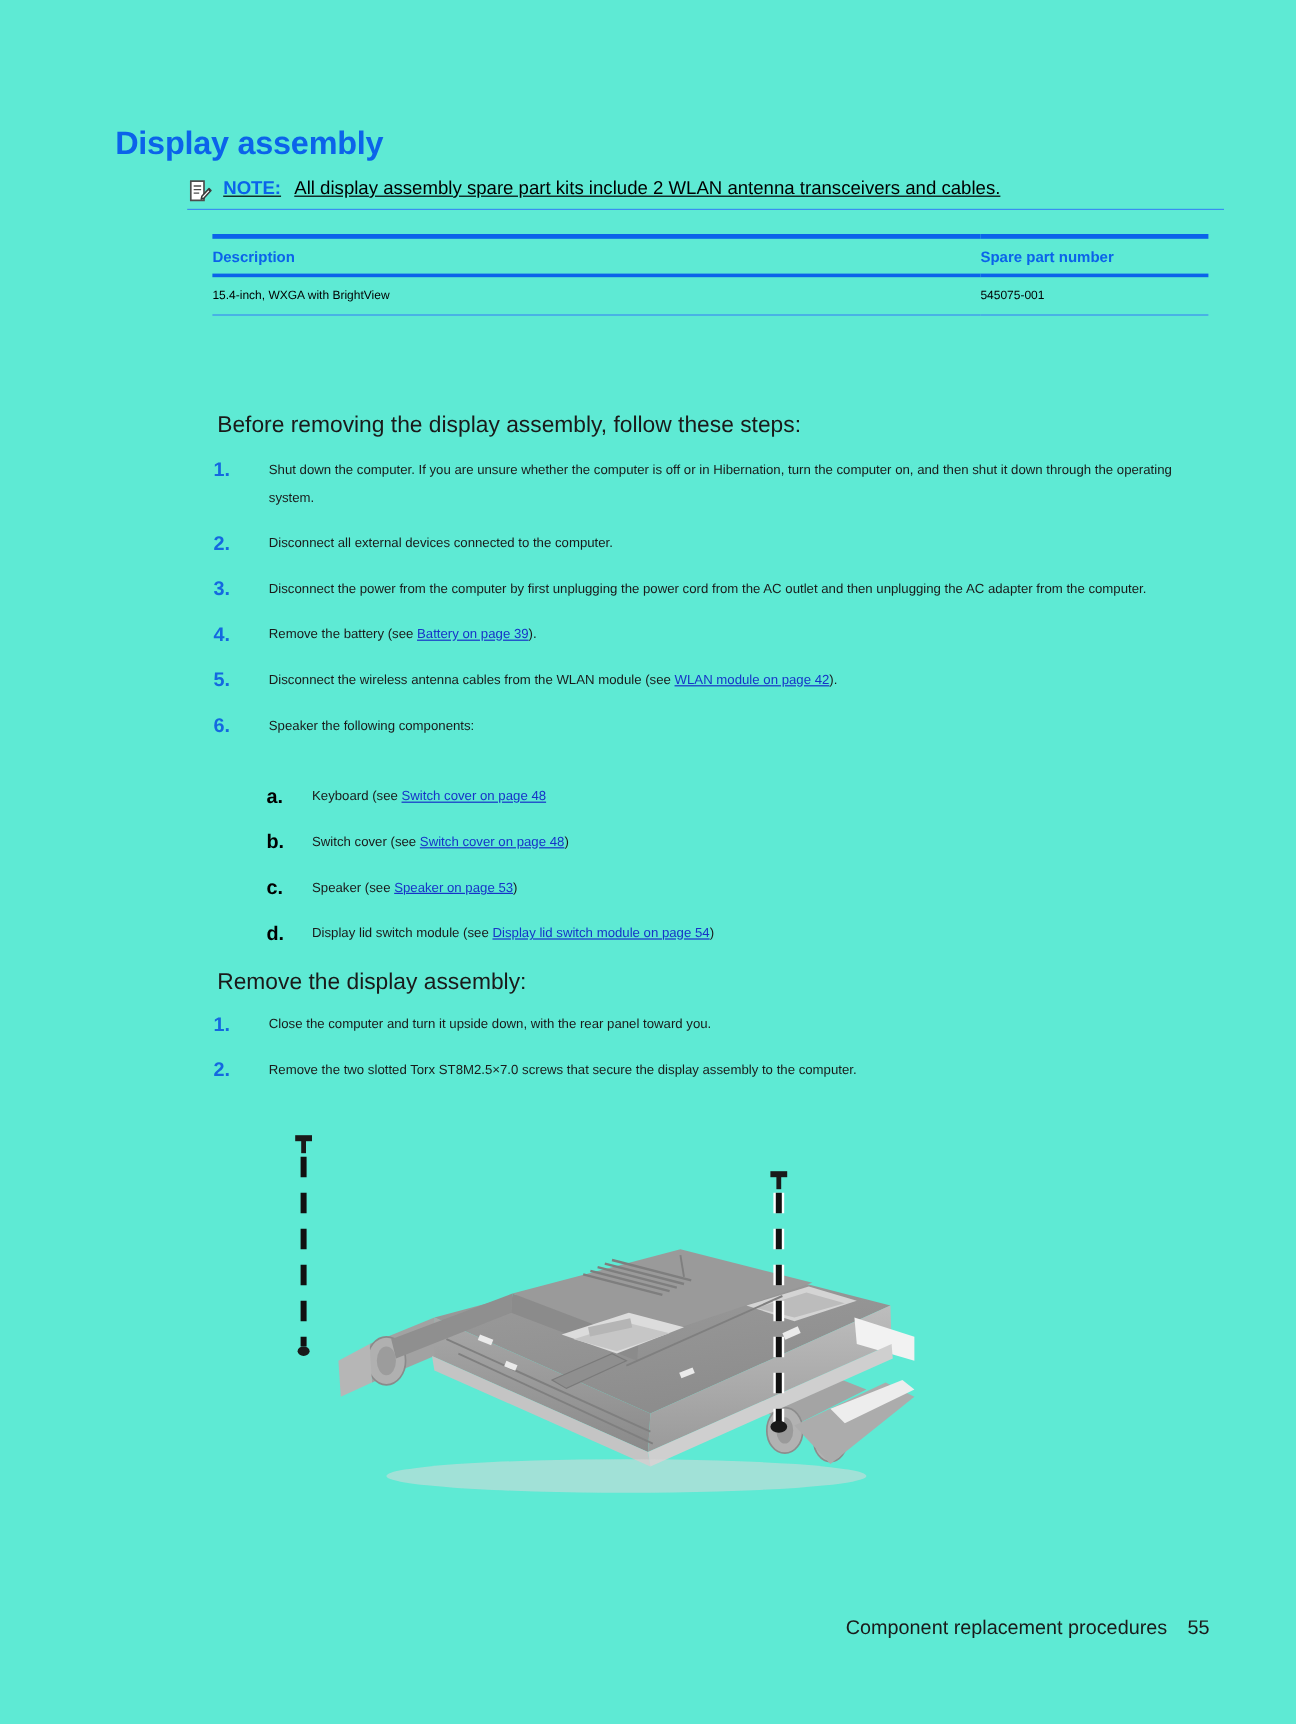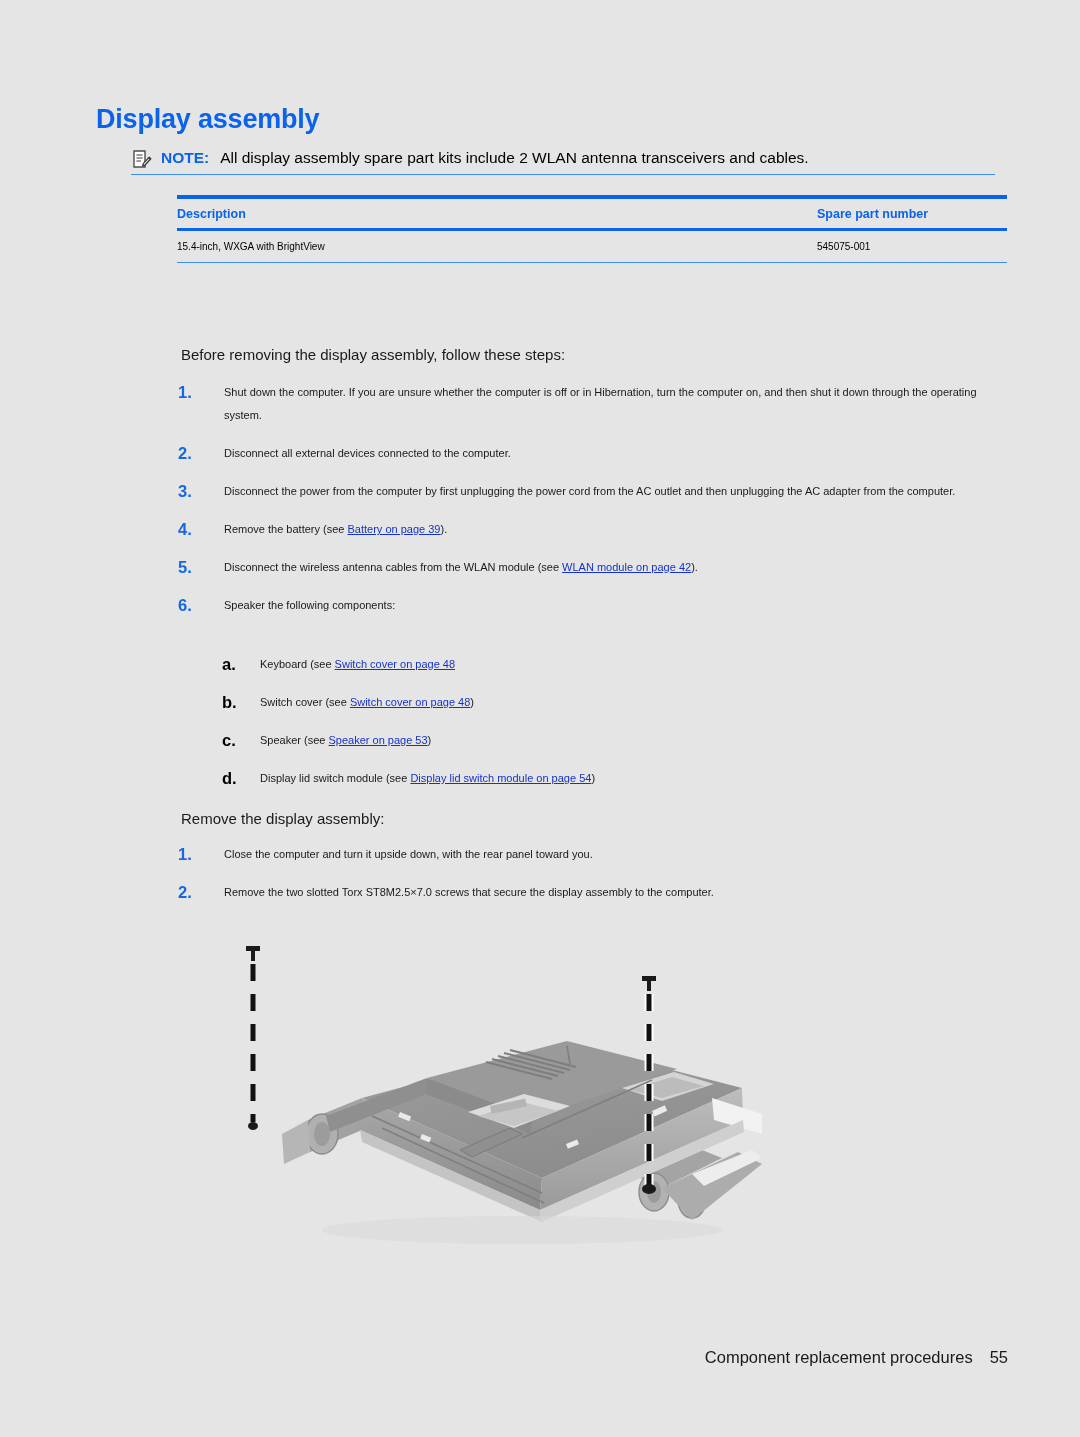--- a/index.html
+++ b/index.html
@@ -8,41 +8,42 @@
     background: #ffffff;
   }
   body {
     font-family: "Liberation Sans", sans-serif;
     color: #000000;
   }
   .page {
     position: relative;
     width: 1080px;
     height: 1437px;
-    background: #e5e5e5;
+    background: #5eead4;
     overflow: hidden;
   }
 
   
   .doc-heading {
     position: absolute;
     left: 96px;
     top: 104px;
     font-size: 27px;
     font-weight: bold;
     color: #0b63ea;
     letter-spacing: -0.2px;
   }
 
   
   .note-block {
     position: absolute;
-    left: 131px;
+    left: 156px;
     top: 148px;
     width: 864px;
+    text-decoration: underline;
   }
   .note-row {
     display: flex;
     align-items: flex-start;
     border-bottom: 1.5px solid #3a8ef0;
     padding-bottom: 4px;
   }
   .note-icon {
     width: 21px;
     height: 21px;
@@ -92,21 +93,21 @@
   .spec-table tr.last-row td {
     border-bottom: 4px solid #0b63ea;
   }
   .col-desc { width: 640px; }
   .col-part { width: 190px; }
 
   
   .body-text {
     position: absolute;
     left: 181px;
-    font-size: 15px;
+    font-size: 19px;
     line-height: 23px;
     color: #1a1a1a;
   }
   .intro-1 { top: 343px; width: 820px; }
   .intro-2 { top: 807px; width: 820px; }
 
   .olist {
     position: absolute;
     left: 178px;
     width: 830px;

